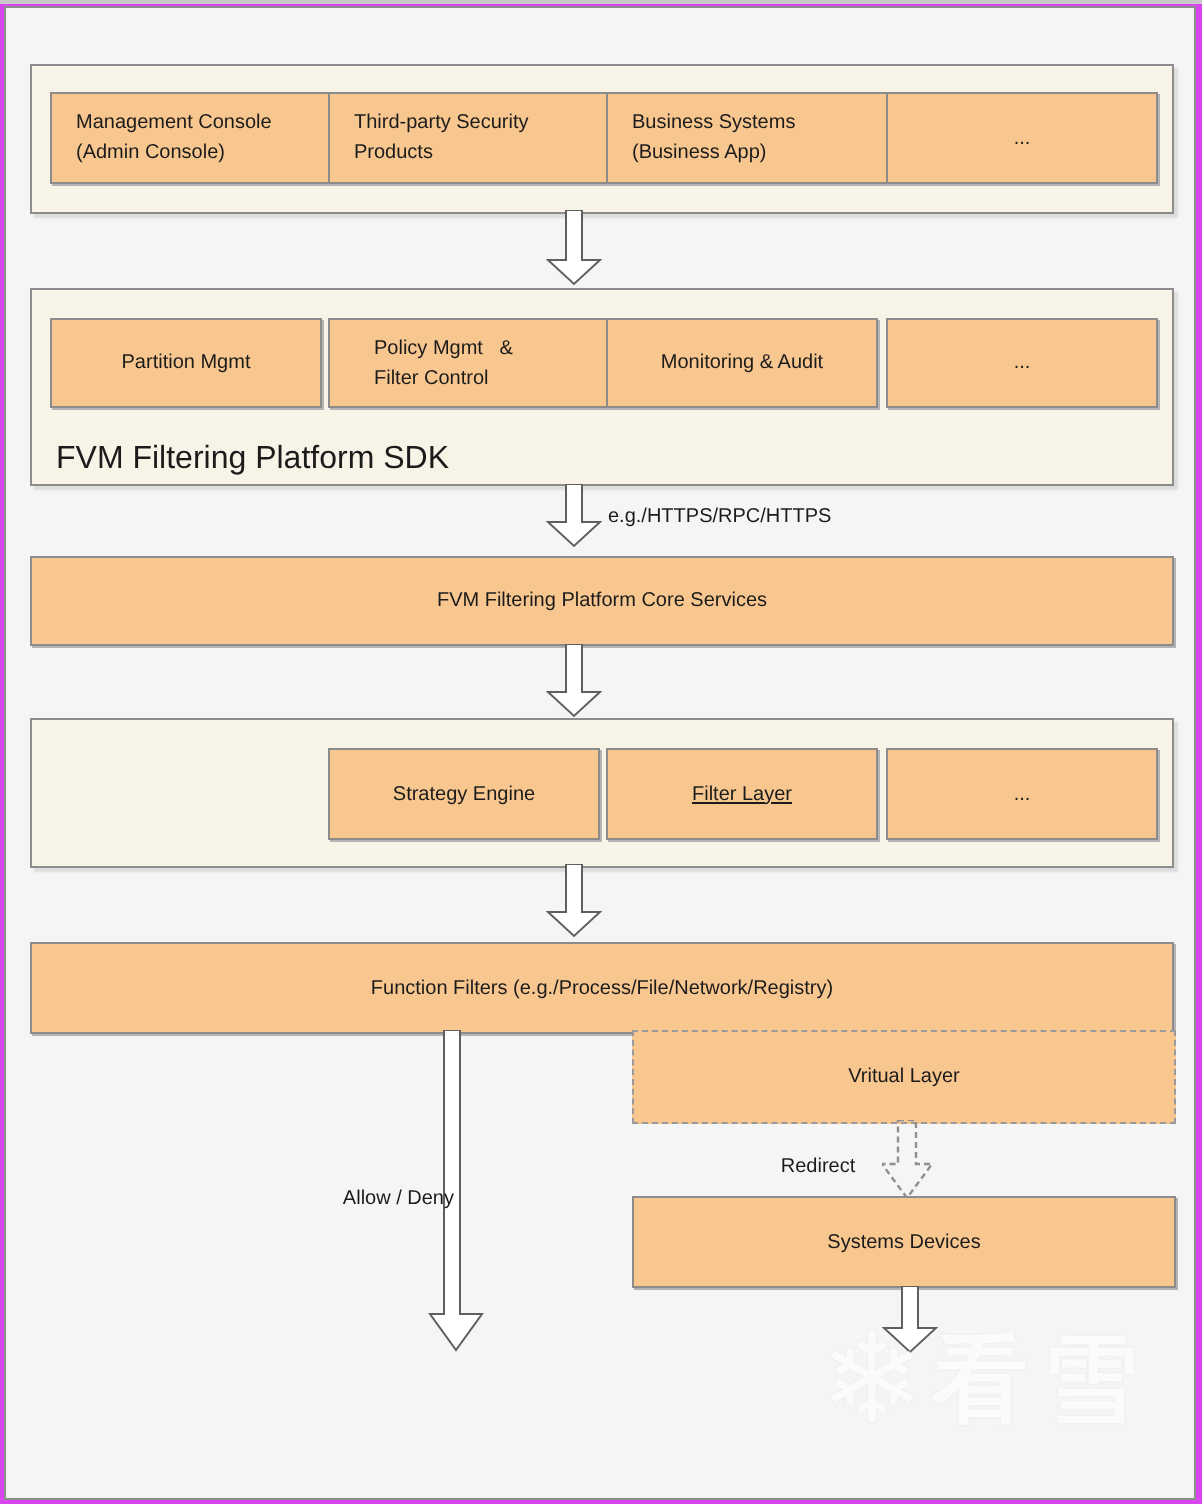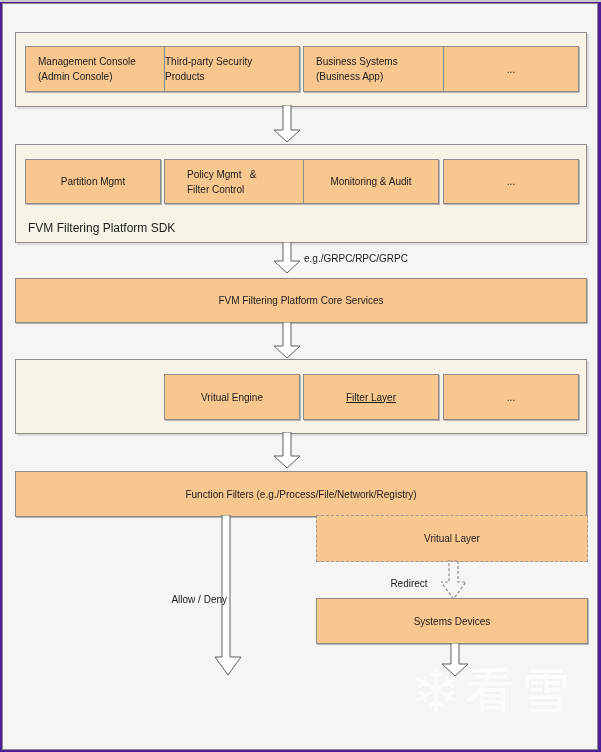--- a/index.html
+++ b/index.html
@@ -1,48 +1,48 @@
 <!DOCTYPE html>
 <html><head>
 <meta charset="utf-8">
 <style>
   html,body{margin:0;padding:0;}
   body{font-family:"Liberation Sans","DejaVu Sans",sans-serif;}
-  #canvas{position:relative;width:601px;height:752px;background:#4c1d95;overflow:hidden;}
+  #canvas{position:relative;width:601px;height:752px;background:#d946ef;overflow:hidden;}
   #topedge{position:absolute;left:0;top:0;width:601px;height:2px;background:#c9c9c9;}
   #frame{position:absolute;left:2px;top:3px;right:3px;bottom:2px;border:1px solid #8c8c8c;background:#f5f5f5;}
   .group{position:absolute;background:#f7f3e6;border:1px solid #8c8c8c;box-shadow:2px 2px 1px rgba(0,0,0,0.10);}
   .node{position:absolute;background:#f8c78f;border:1px solid #8c8c8c;box-shadow:1px 1px 0 #b3b3b3;
         display:flex;align-items:center;justify-content:center;
         font-size:10px;color:#1b1b1b;}
   .node.two{flex-direction:column;align-items:flex-start;justify-content:center;}
   .node .ln{line-height:15px;white-space:nowrap;}
   .node.dashed{border:1px dashed #9a9a9a;box-shadow:none;}
-  .grouplabel{position:absolute;font-size:12px;color:#1b1b1b;white-space:nowrap;}
+  .grouplabel{position:absolute;font-size:16px;color:#1b1b1b;white-space:nowrap;}
   .edgelabel{position:absolute;font-size:10px;color:#1b1b1b;white-space:nowrap;}
   .arrow{position:absolute;}
   #watermark{position:absolute;left:410px;top:660px;display:flex;align-items:center;
              color:rgba(255,255,255,0.82);pointer-events:none;}
   #watermark .wm-flake{font-size:62px;line-height:62px;text-shadow:0 0 1px rgba(200,200,200,0.35);}
   #watermark .wm-text{font-size:48px;line-height:48px;letter-spacing:7px;margin-left:4px;font-weight:bold;
              text-shadow:0 0 1px rgba(200,200,200,0.35);}
 </style>
 </head>
 <body>
 
 <div id="canvas">
   <div id="topedge"></div>
   <div id="frame">
 
     <div class="group" style="left:12px;top:28px;width:570px;height:73px;"></div>
     <div class="node two" style="left:22px;top:42px;width:134px;height:44px;padding-left:12px;">
       <span class="ln">Management Console</span>
       <span class="ln">(Admin Console)</span>
     </div>
-    <div class="node two" style="left:161px;top:42px;width:134px;height:44px;text-align:right;">
+    <div class="node two" style="left:161px;top:42px;width:134px;height:44px;padding-left:12px;text-align:right;">
       <span class="ln">Third-party Security</span>
       <span class="ln">Products</span>
     </div>
     <div class="node two" style="left:300px;top:42px;width:134px;height:44px;padding-left:12px;text-align:right;">
       <span class="ln">Business Systems</span>
       <span class="ln">(Business App)</span>
     </div>
     <div class="node" style="left:440px;top:42px;width:134px;height:44px;">
       <span>...</span>
     </div>
@@ -63,33 +63,33 @@
       <span>Monitoring &amp; Audit</span>
     </div>
     <div class="node" style="left:440px;top:155px;width:134px;height:43px;">
       <span>...</span>
     </div>
     <div class="grouplabel" style="left:25px;top:217px;">FVM Filtering Platform SDK</div>
 
     <svg class="arrow" style="left:270px;top:238px;" width="28" height="32" viewBox="0 0 28 32">
       <polygon points="10,0 18,0 18,19 27,19 14,31 1,19 10,19" fill="#ffffff" stroke="#5f5f5f" stroke-width="1"></polygon>
     </svg>
-    <div class="edgelabel" style="left:301px;top:249px;">e.g./GRPC/RPC/GRPC</div>
+    <div class="edgelabel" style="left:301px;top:249px;">e.g./HTTPS/RPC/HTTPS</div>
 
     <div class="node" style="left:12px;top:274px;width:570px;height:43px;">
       <span>FVM Filtering Platform Core Services</span>
     </div>
 
     <svg class="arrow" style="left:270px;top:318px;" width="28" height="37" viewBox="0 0 28 37">
       <polygon points="10,0 18,0 18,24 27,24 14,36 1,24 10,24" fill="#ffffff" stroke="#5f5f5f" stroke-width="1"></polygon>
     </svg>
 
     <div class="group" style="left:12px;top:355px;width:570px;height:73px;"></div>
     <div class="node" style="left:161px;top:370px;width:134px;height:44px;">
-      <span>Vritual Engine</span>
+      <span>Strategy Engine</span>
     </div>
     <div class="node" style="left:300px;top:370px;width:134px;height:44px;text-decoration:underline;">
       <span>Filter Layer</span>
     </div>
     <div class="node" style="left:440px;top:370px;width:134px;height:44px;">
       <span>...</span>
     </div>
 
     <svg class="arrow" style="left:270px;top:428px;" width="28" height="37" viewBox="0 0 28 37">
       <polygon points="10,0 18,0 18,24 27,24 14,36 1,24 10,24" fill="#ffffff" stroke="#5f5f5f" stroke-width="1"></polygon>

